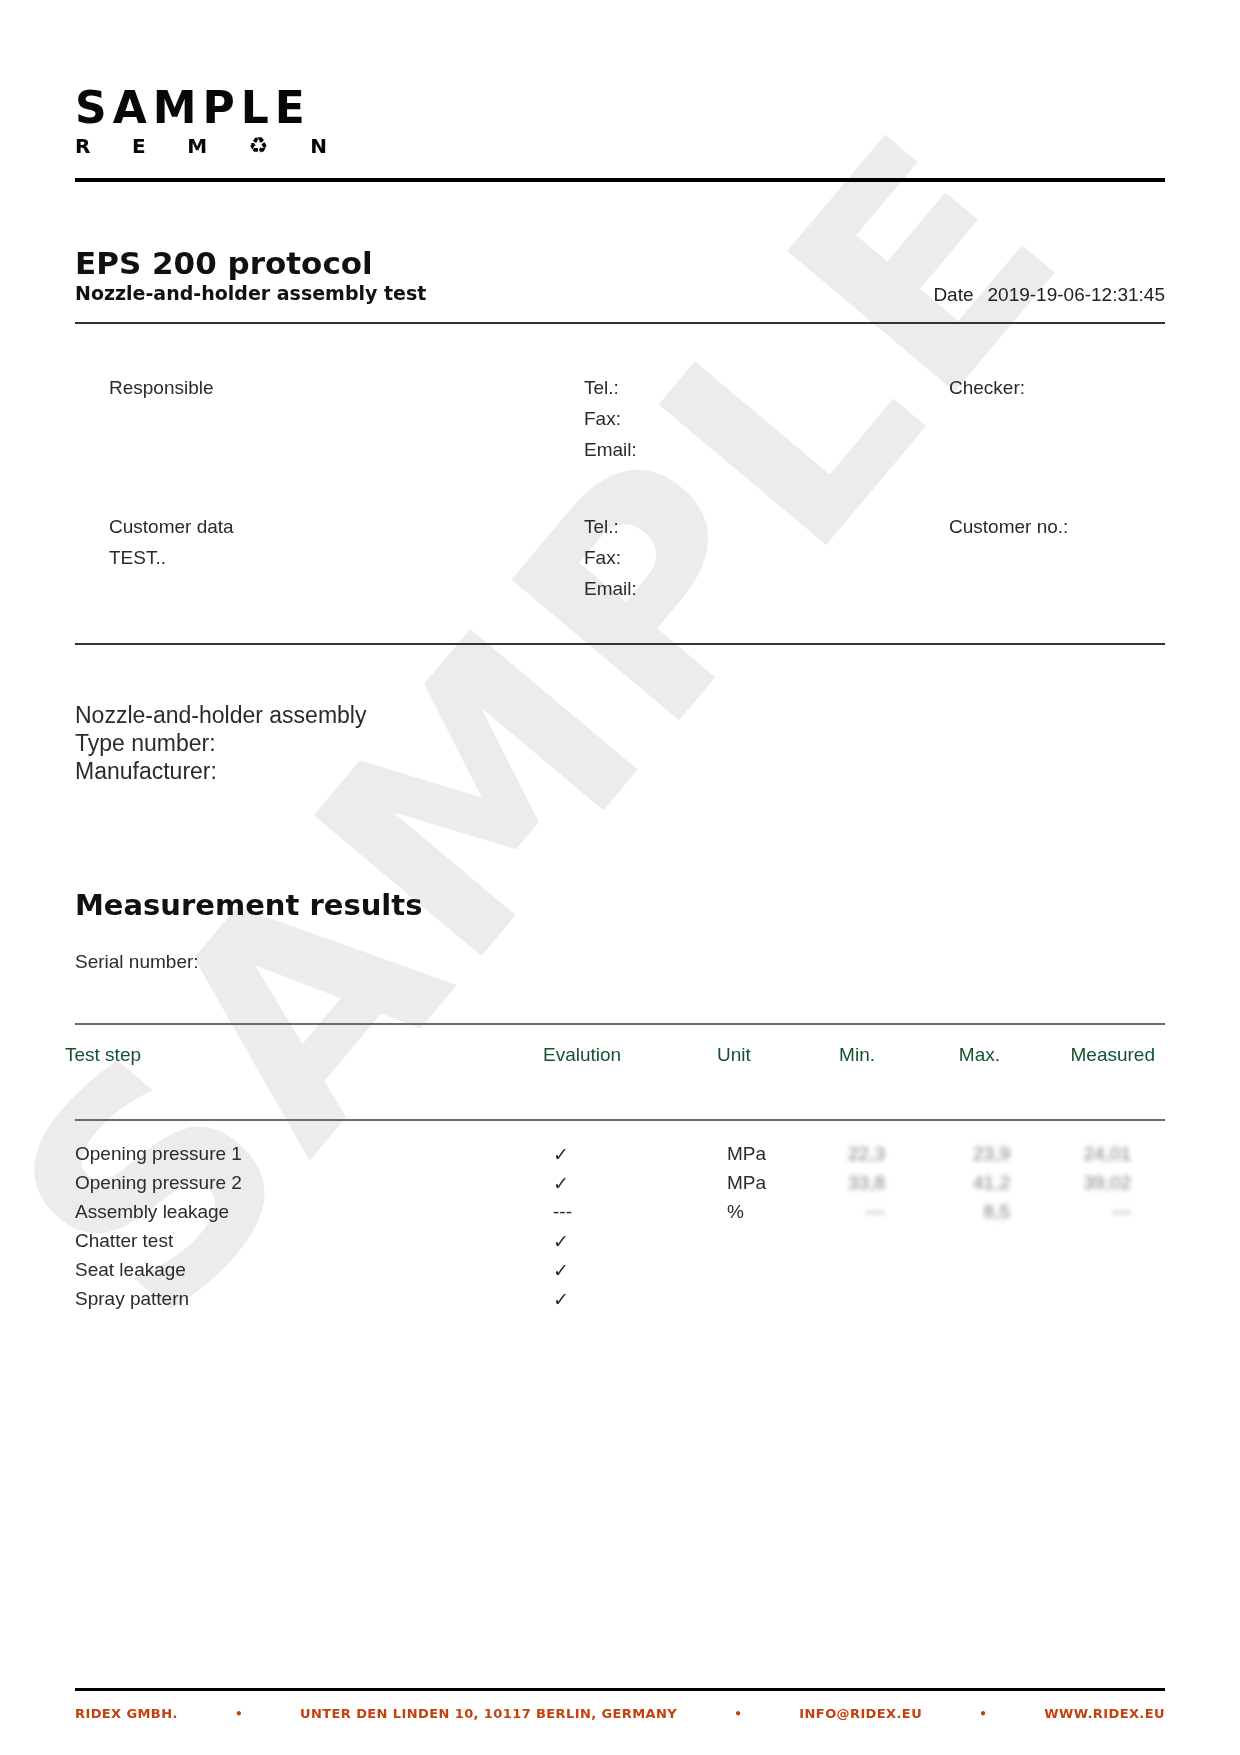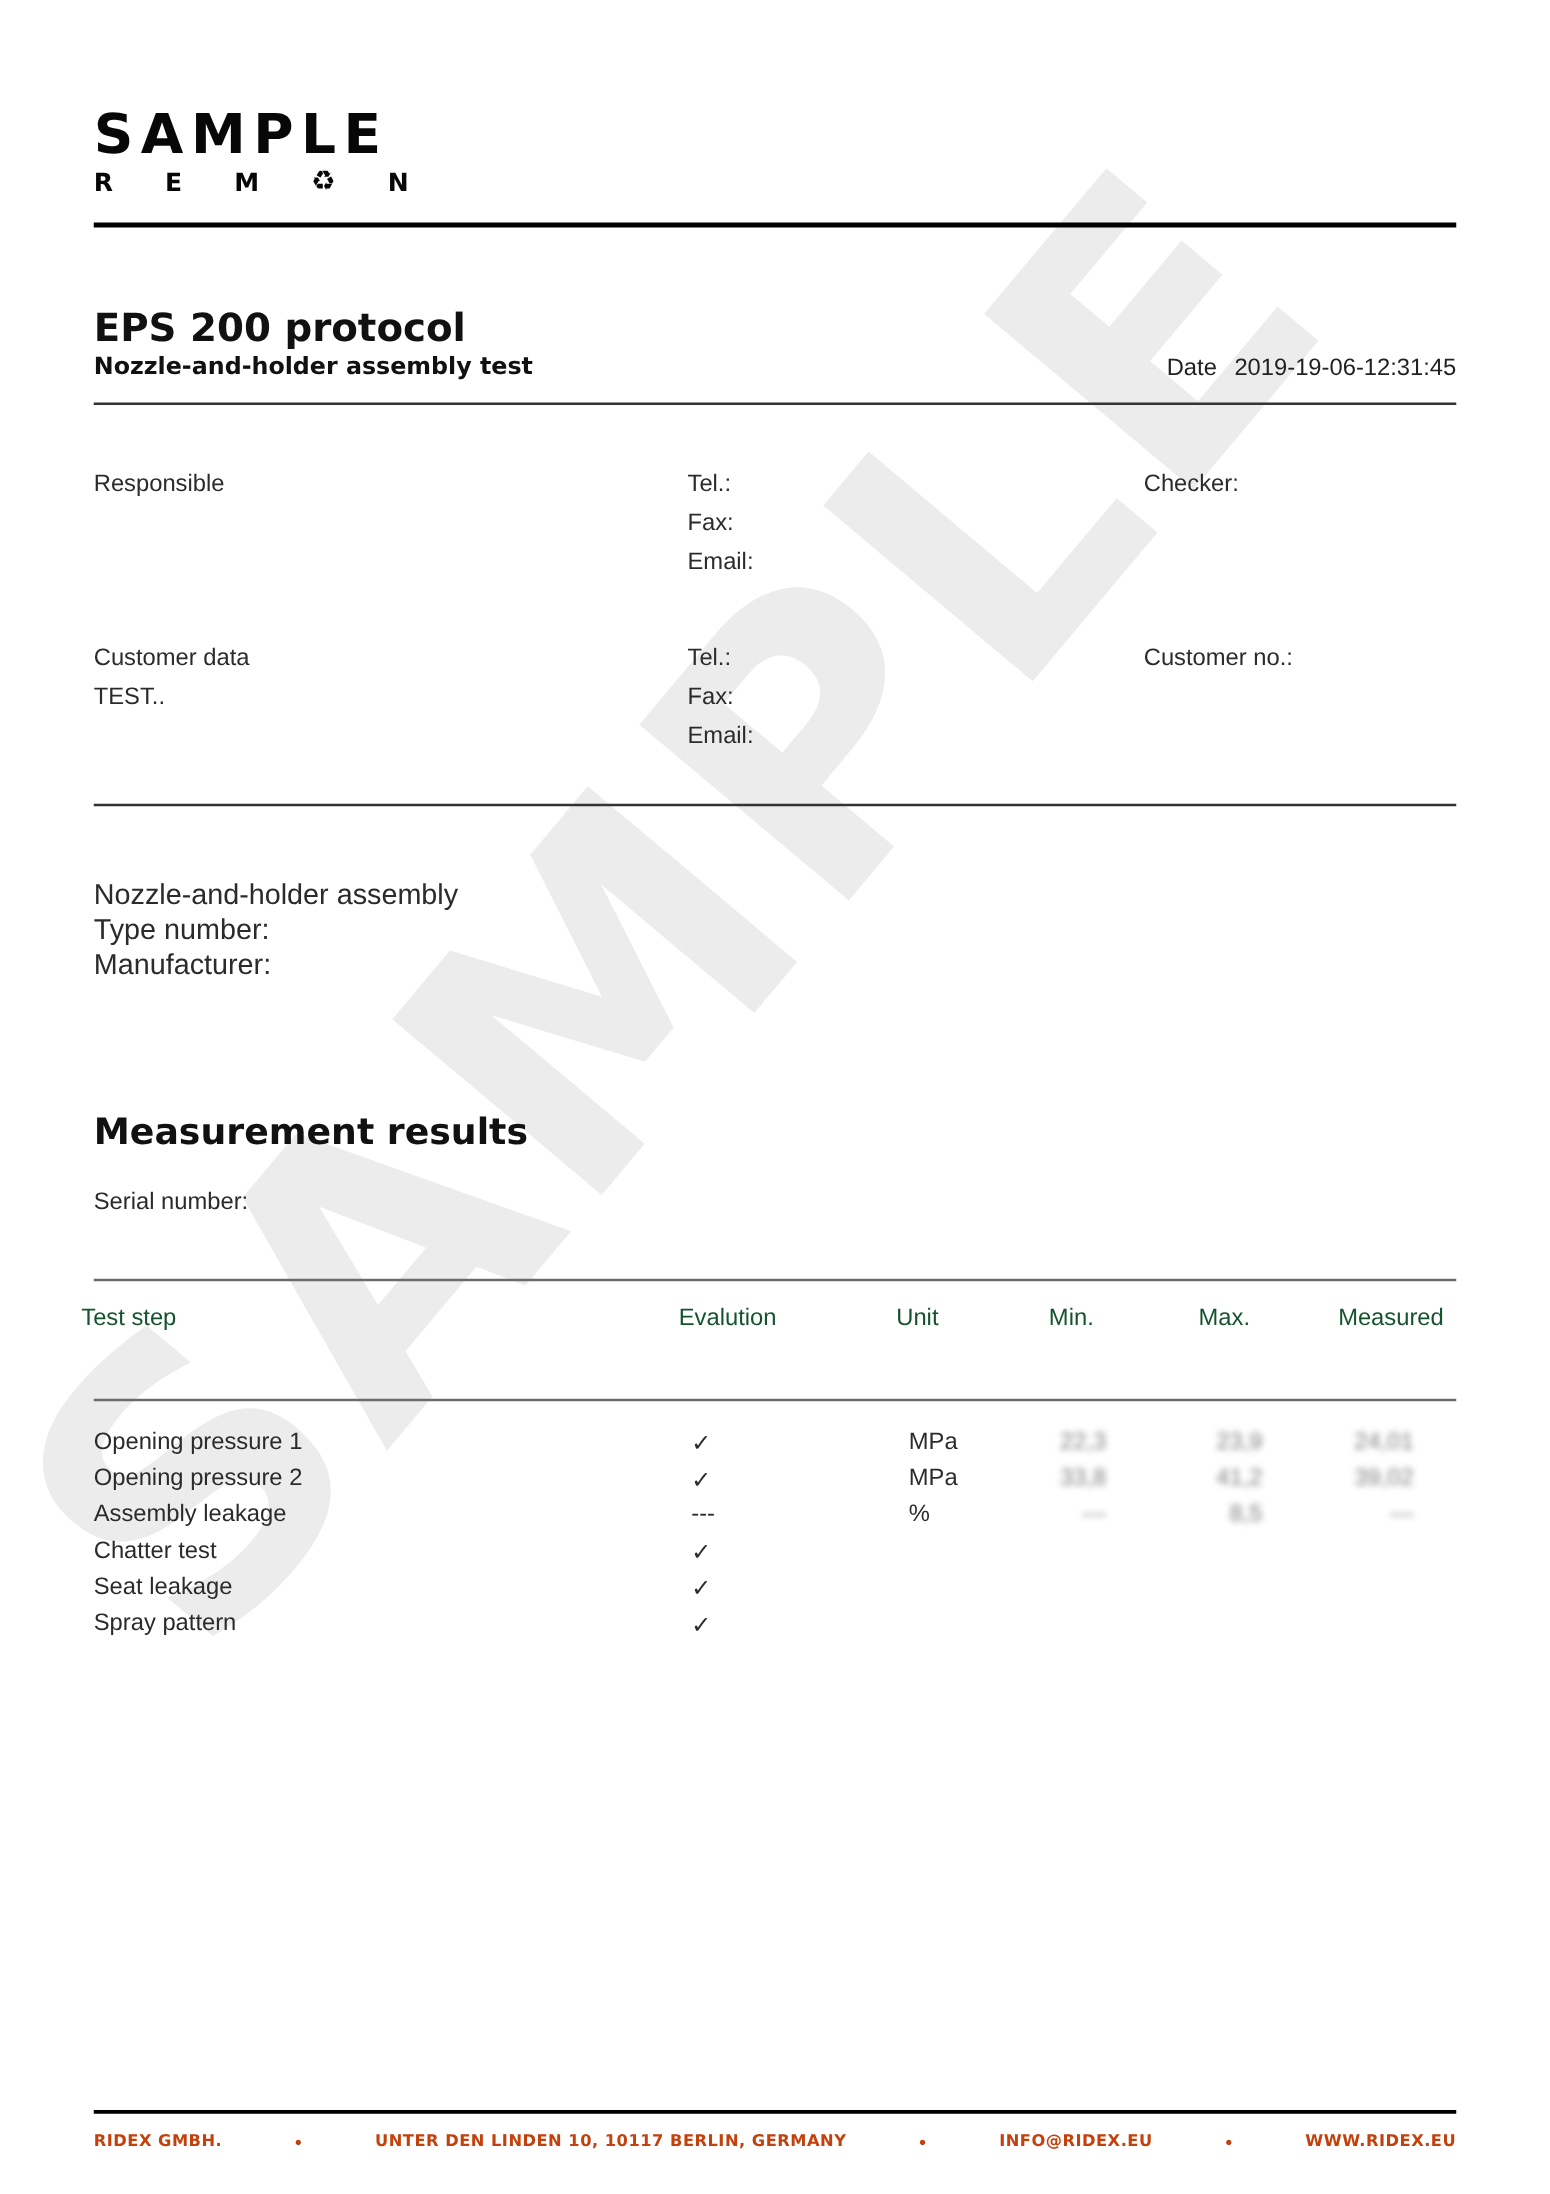--- a/index.html
+++ b/index.html
@@ -58,21 +58,21 @@
     position:absolute;left:75px;top:282px;
     font-family:"DejaVu Sans", sans-serif;
     font-weight:bold;font-size:19px;line-height:22px;color:#111;
   }
   .date-row{
     position:absolute;top:284px;right:75px;
     display:flex;gap:14px;
     font-size:19px;color:#222;
   }
   
-  .col{position:absolute;font-size:19px;line-height:31px;color:#2b2b2b;}
+  .col{position:absolute;font-size:19px;line-height:31px;color:#2b2b2b;margin-left:34px;}
   .resp-left{left:75px;top:372px;}
   .resp-mid{left:550px;top:372px;}
   .resp-right{left:915px;top:372px;}
   .cust-left{left:75px;top:511px;}
   .cust-mid{left:550px;top:511px;}
   .cust-right{left:915px;top:511px;}
   
   .assembly{position:absolute;left:75px;top:701px;font-size:23px;line-height:28px;color:#2b2b2b;}
   
   .results-heading{

